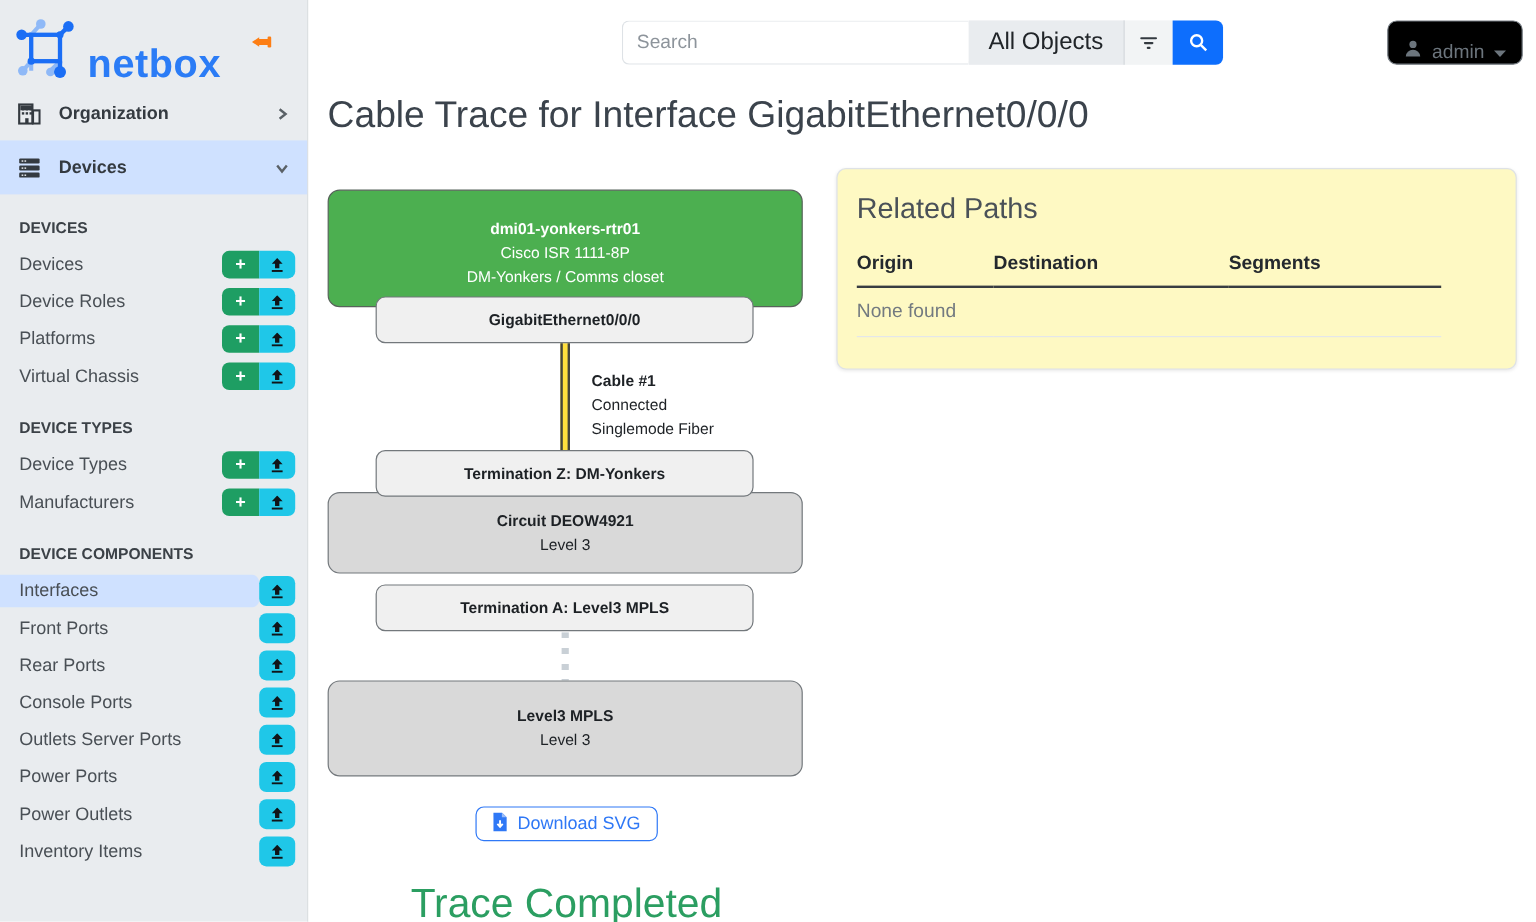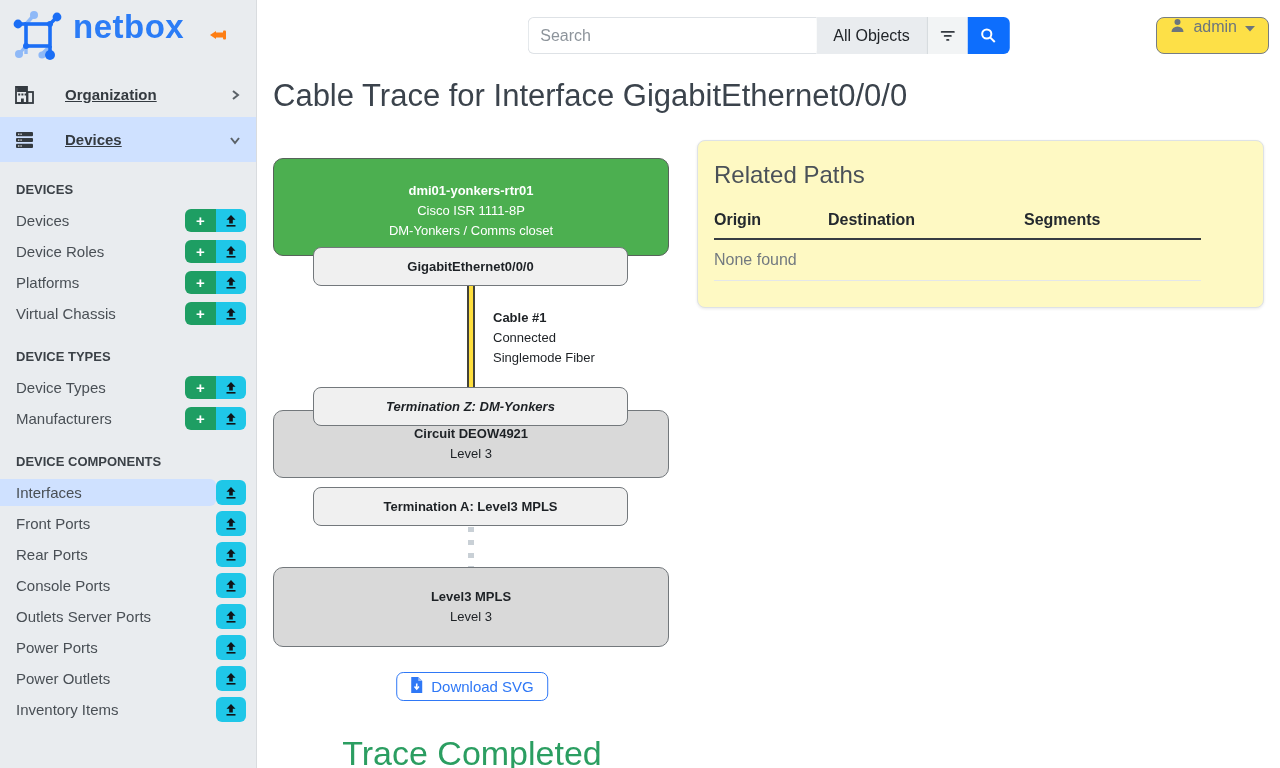--- a/index.html
+++ b/index.html
@@ -2,28 +2,28 @@
 <html><head>
 <meta charset="utf-8">
 <style>
   * { margin:0; padding:0; box-sizing:border-box; }
   html,body { width:1280px; height:768px; overflow:hidden; background:#fff;
     font-family:"Liberation Sans", sans-serif; }
 
   
   .sidebar { position:absolute; left:0; top:0; width:257px; height:768px;
     background:#e9ecef; border-right:1px solid #d9dcdf; }
-  .logo-row { position:relative; display:flex; align-items:flex-start; height:72px; padding:8px 12px 0 12px; }
+  .logo-row { position:relative; display:flex; align-items:flex-end; height:72px; padding:8px 12px 0 12px; }
   .wordmark { font-size:33px; font-weight:bold; color:#2b7cf6; margin-left:9px; letter-spacing:.5px; }
   .pin-btn { position:absolute; right:27px; top:26px; width:20px; height:20px; border:none; background:transparent; cursor:pointer; }
   .nav-item { display:flex; align-items:center; height:45px; padding:0 15px; font-weight:bold;
     font-size:15px; color:#343a40; cursor:pointer; }
   .nav-item.active { background:#cfe1ff; }
   .nav-item .nav-ico { width:26px; display:flex; justify-content:flex-start; }
-  .nav-item .nav-label { margin-left:24px;text-decoration:underline; }
+  .nav-item .nav-label { margin-left:8px; }
   .nav-item .chev { margin-left:auto; display:flex; }
   .section-header { font-size:13px; font-weight:bold; color:#3b4147; padding:20px 16px 8px 16px; }
   .item-row { display:flex; align-items:center; height:31px; padding:0 10px 0 16px; font-size:15px; color:#494f55; }
   .item-row .spacer { flex:1; }
   .active-pill { display:flex; align-items:center; flex:1; height:27px; margin-left:-16px;
     padding-left:16px; background:#cfe1ff; border-radius:0 6px 6px 0; }
   .btn-pair { display:flex; }
   .btn-add { width:31px; height:23px; background:#1e9e63; color:#fff; border:none;
     border-radius:6px 0 0 6px; font-weight:bold; font-size:15px; line-height:1;
     display:flex; align-items:center; justify-content:center; cursor:pointer; }
@@ -31,42 +31,42 @@
     border-radius:0 6px 6px 0; display:flex; align-items:center; justify-content:center; cursor:pointer; }
   .btn-upload.solo { border-radius:6px; height:25px; }
 
   
   .main { position:absolute; left:257px; top:0; width:1023px; height:768px; background:#fff; }
   .topbar { position:relative; height:70px; }
   .search-group { position:absolute; left:50%; transform:translateX(-50%); top:17px; display:flex; height:37px; }
   .search-input { width:289px; border:1px solid #dee2e6; border-right:none; border-radius:6px 0 0 6px;
     padding:0 12px; font-size:16px; color:#212529; outline:none; font-family:inherit; }
   .search-input::placeholder { color:#8d949b; }
-  .scope-btn { background:#e9ecef; border:none; padding:0 17px; font-size:16px; color:#212529;
+  .scope-btn { background:#e9ecef; border:none; padding:0 17px; font-size:20px; color:#212529;
     display:flex; align-items:center; cursor:pointer; font-family:inherit; }
   .filter-btn { width:41px; background:#f2f4f5; border:none; border-left:1px solid #cfd4d9;
     display:flex; align-items:center; justify-content:center; cursor:pointer; }
   .search-btn { width:42px; background:#0d6efd; border:none; border-radius:0 6px 6px 0;
     display:flex; align-items:center; justify-content:center; cursor:pointer; }
-  .user-btn { position:absolute; right:11px; top:17px; height:37px; background:#fde047;
-    border:1px solid #767d84; border-radius:8px; display:flex; align-items:flex-start; gap:8px;
+  .user-btn { position:absolute; right:11px; top:17px; height:37px; background:#000000;
+    border:1px solid #767d84; border-radius:8px; display:flex; align-items:flex-end; gap:8px;
     padding:0 13px; color:#6c757d; font-size:16px; cursor:pointer; font-family:inherit; }
   .page-title { margin:8px 0 0 16px; font-size:31px; font-weight:400; color:#3b434c; }
 
   
   .trace { position:absolute; left:16px; top:158px; width:398px; height:625px; }
   .t-green { position:absolute; left:0; top:0; width:396px; height:98px; background:#4caf50;
     border:1px solid #57635a; border-radius:10px; color:#fff; text-align:center; font-size:13px;
     padding-top:22px; line-height:20px; z-index:2; }
   .t-green .t-name { font-weight:bold; }
   .t-sub { position:absolute; left:40px; width:315px; height:39px; background:#f0f0f0;
     border:1px solid #73787c; border-radius:8px; display:flex; align-items:center; justify-content:center;
     font-weight:bold; font-size:13px; color:#1d2125; z-index:3; }
   .t-iface { top:89px; }
-  .t-termz { top:229px;font-style:italic; }
+  .t-termz { top:217px; }
   .t-terma { top:329px; }
   .t-wide { position:absolute; left:0; width:396px; background:#d9d9d9; border:1px solid #73787c;
     border-radius:10px; display:flex; flex-direction:column; align-items:center; justify-content:center;
     font-size:13px; color:#1d2125; line-height:20px; z-index:1; }
   .t-circuit { top:252px; height:68px; }
   .t-provider { top:409px; height:80px; }
   .t-bold { font-weight:bold; }
   .cable-line { position:absolute; left:194px; top:128px; width:8px; height:101px; background:#ffdf3d;
     border-left:2px solid #43433a; border-right:2px solid #43433a; z-index:1; }
   .cable-info { position:absolute; left:220px; top:150px; font-size:13px; line-height:20px; color:#1d2125; z-index:4; }

